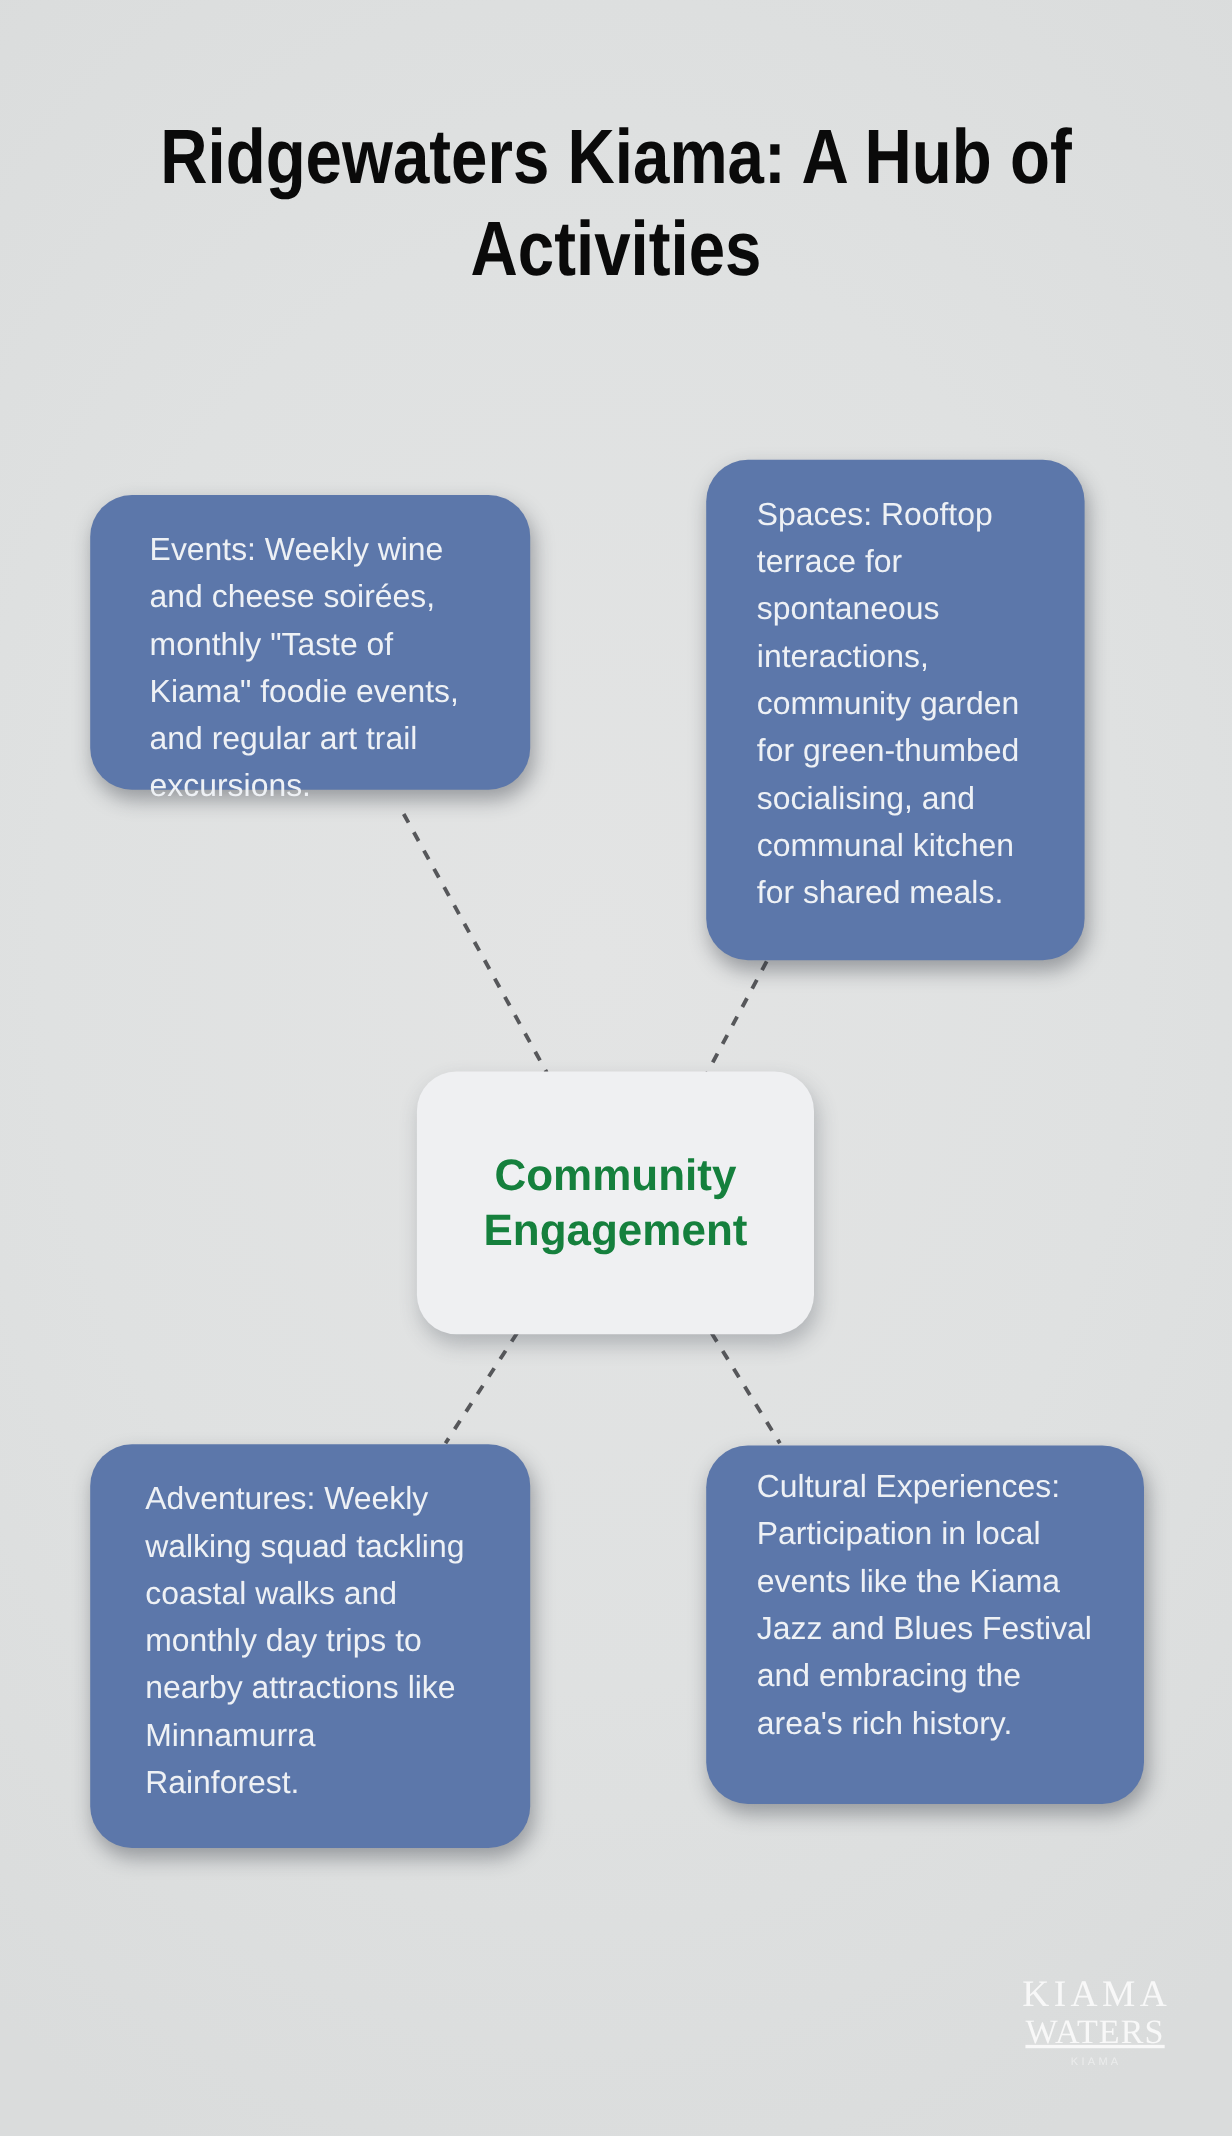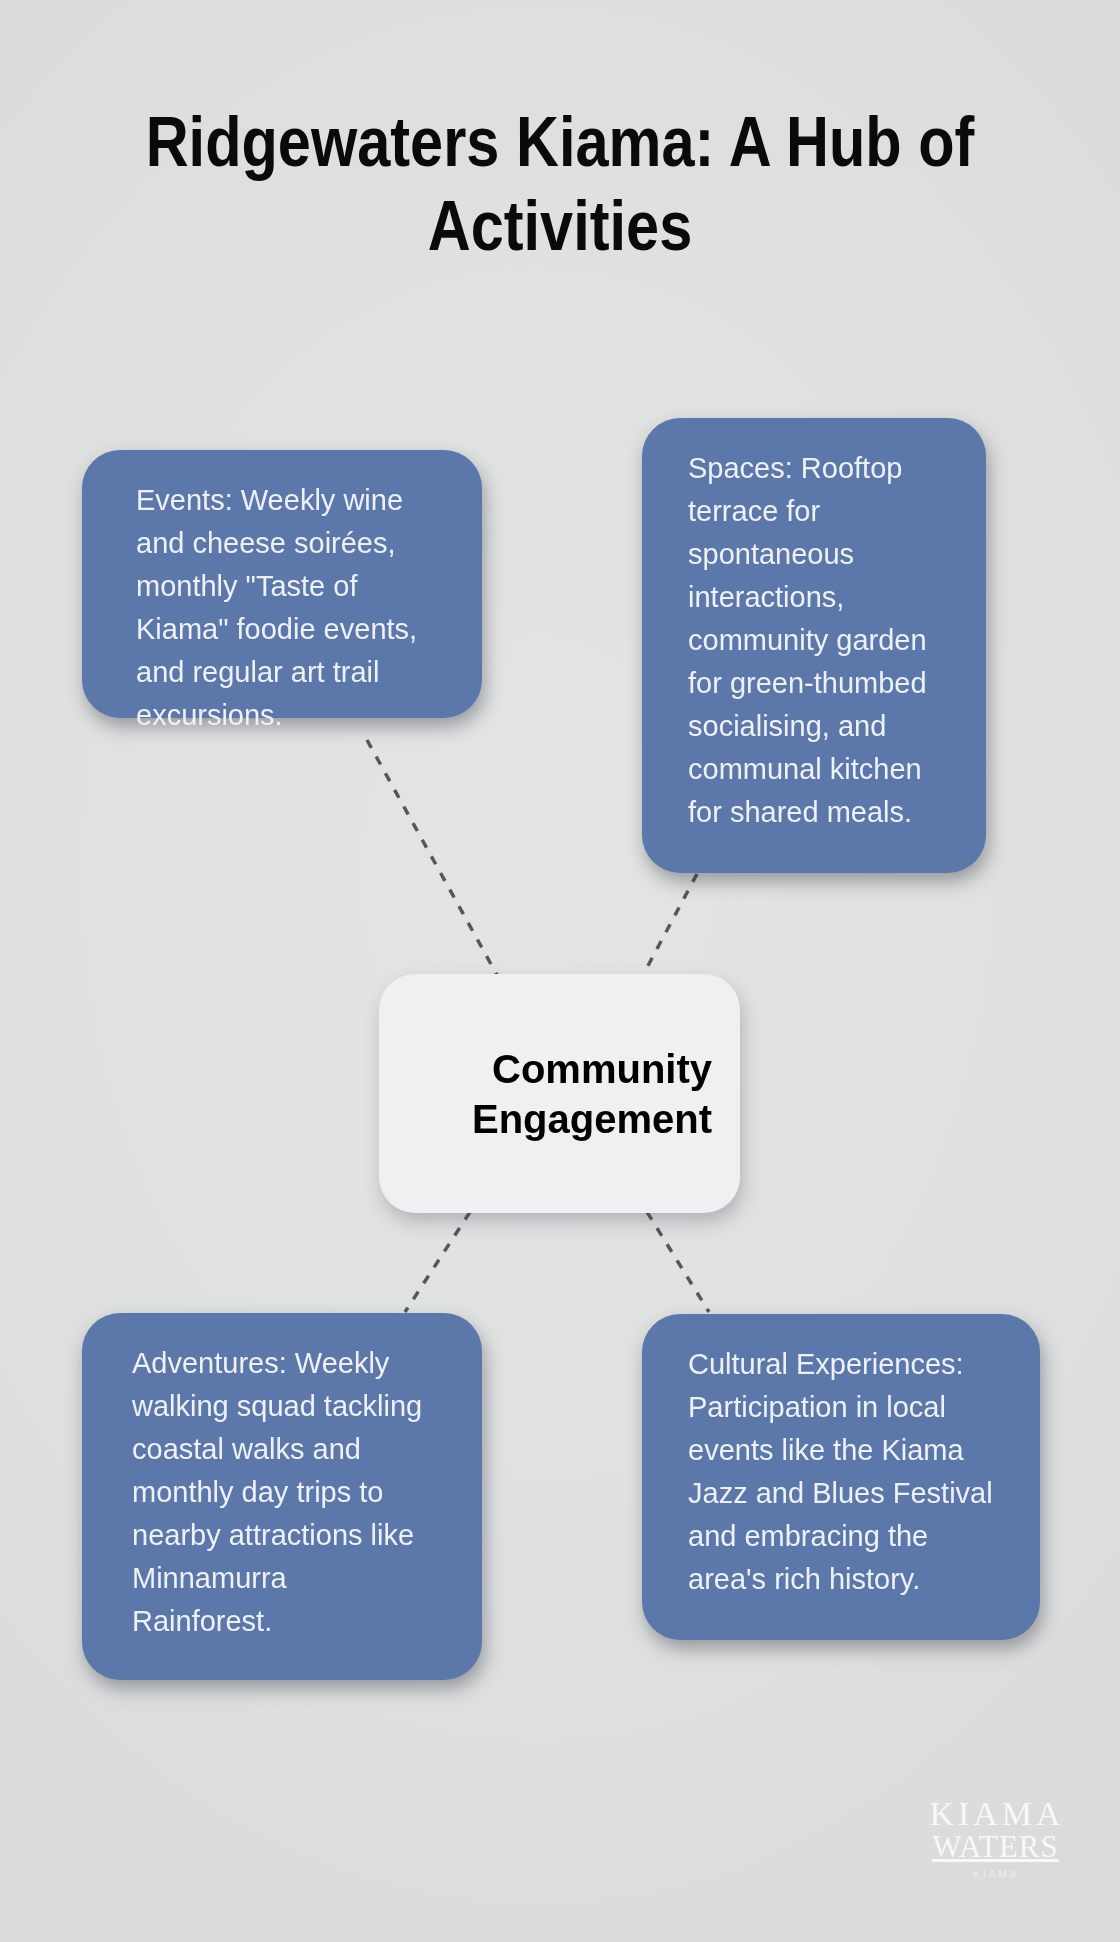--- a/index.html
+++ b/index.html
@@ -49,21 +49,21 @@
     border-radius: 38px;
     color: #eef1f5;
     font-size: 29px;
     line-height: 43px;
     box-shadow: 3px 9px 18px rgba(45, 50, 60, 0.40);
   }
   .node p { margin: 0; }
   .node-tl { left: 82px;  top: 418px;  width: 400px; height: 268px; padding: 29px 54px; margin-top: 32px; }
   .node-tr { left: 642px; top: 418px;  width: 344px; height: 455px; padding: 29px 46px; }
   .node-bl { left: 82px;  top: 1313px; width: 400px; height: 367px; padding: 29px 50px; }
-  .node-br { left: 642px; top: 1314px; width: 398px; height: 326px; padding: 29px 46px; }
+  .node-br { left: 642px; top: 1314px; width: 398px; height: 326px; padding: 17px 46px; }
   
   .center-node {
     position: absolute;
     left: 379px;
     top: 974px;
     width: 361px;
     height: 239px;
     box-sizing: border-box;
     background: #eff0f2;
     border-radius: 36px;
@@ -72,22 +72,21 @@
     align-items: center;
     justify-content: center;
     text-align: center;
   }
   .center-node p {
     margin: 0;
     padding: 0 28px;
     font-size: 40px;
     line-height: 50px;
     font-weight: 700;
-    color: #000000;
-    text-align: right;
+    color: #15803d;
   }
   
   .logo {
     position: absolute;
     left: 905px;
     top: 1797px;
     width: 180px;
     text-align: center;
     color: #fafafa;
     font-family: "Liberation Serif", "DejaVu Serif", serif;

